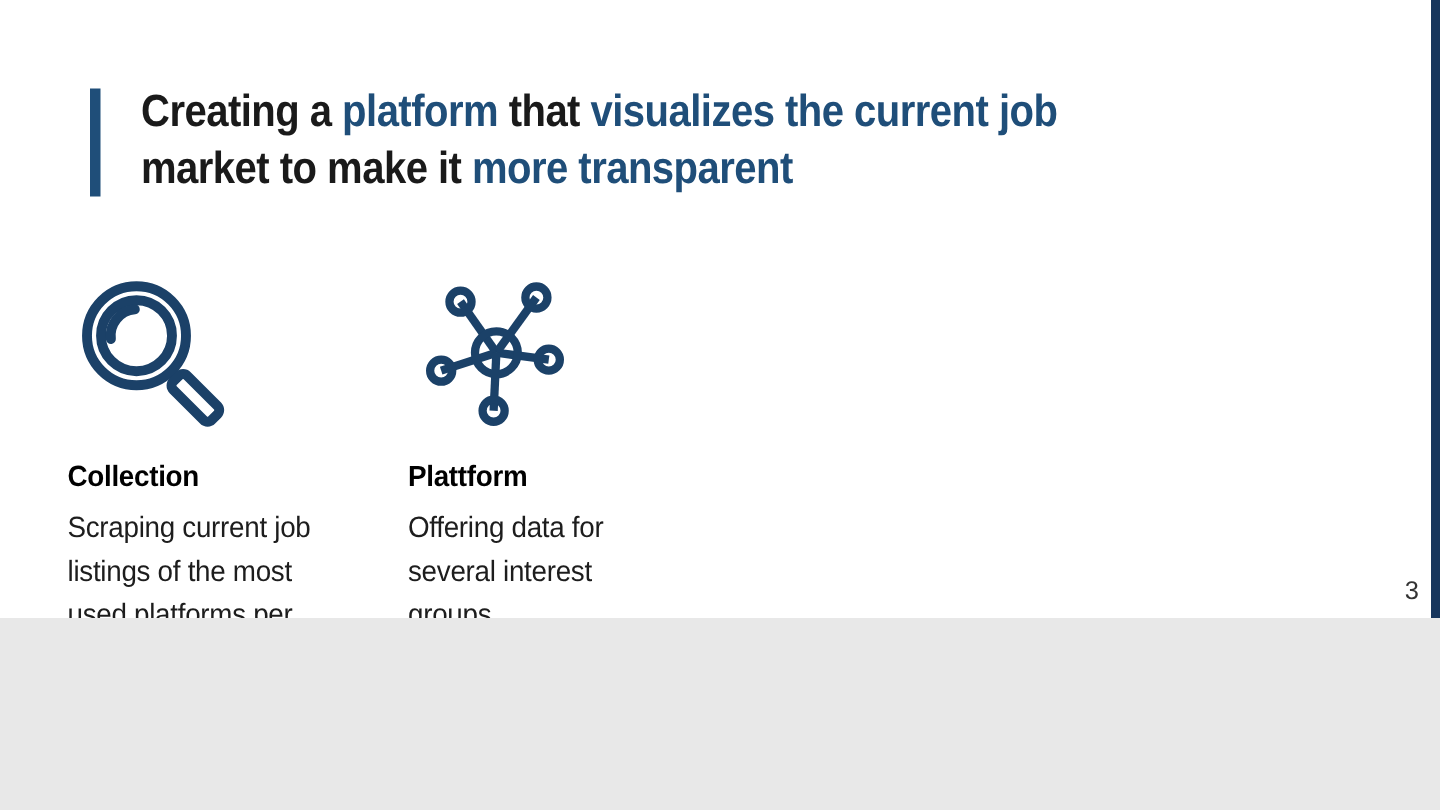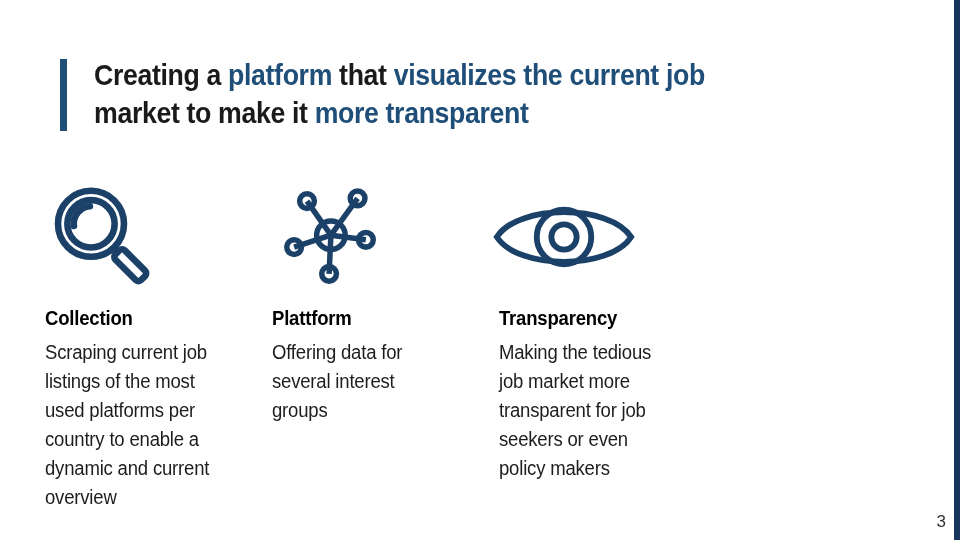--- a/index.html
+++ b/index.html
@@ -4,21 +4,21 @@
 <style>
   :root{
     --accent:#1F4E79;
     --icon_navy:#1B4168;
     --edge_bar_navy:#17365D;
     --text_dark:#1a1a1a;
   }
   *{margin:0;padding:0;box-sizing:border-box;}
   html,body{background:#e8e8e8;font-family:"Liberation Sans",sans-serif;}
   .slide{
-    position:relative;width:960px;height:540px;background:#ffffff;
+    position:relative;width:960px;height:412px;background:#ffffff;
     overflow:hidden;margin:0 auto;
   }
   
   .right-bar{position:absolute;top:0;right:0;width:6px;height:540px;background:var(--edge_bar_navy);}
   
   .title-row{position:absolute;left:60px;top:56px;display:flex;align-items:flex-start;}
   .accent-bar{width:7px;height:72px;background:var(--accent);margin-right:27px;margin-top:3px;flex:none;}
   .title{
     font-size:30px;line-height:38px;font-weight:bold;color:var(--text_dark);
     letter-spacing:-0.4px;transform:scaleX(0.89);transform-origin:0 0;white-space:nowrap;
@@ -90,37 +90,20 @@
         </svg>
       </div>
       <div class="col-text">
         <div class="col-heading">Plattform</div>
         <div class="col-body">Offering data for
 several interest
 groups</div>
       </div>
     </div>
 
-    <div class="col">
-      <div class="icon-box">
-        <svg class="off-eye" width="146" height="94" viewBox="0 0 150 96">
-          <path class="ic" d="M 6 48 C 28 14, 122 14, 144 48 C 122 82, 28 82, 6 48 Z" stroke-width="6.5"></path>
-          <circle class="ic" cx="75" cy="48" r="28" stroke-width="6.5"></circle>
-          <circle class="ic" cx="75" cy="48" r="13" stroke-width="6.5"></circle>
-        </svg>
-      </div>
-      <div class="col-text">
-        <div class="col-heading">Transparency</div>
-        <div class="col-body">Making the tedious
-job market more
-transparent for job
-seekers or even
-policy makers</div>
-      </div>
-    </div>
 
 
   </div>
 
   <div class="page-number">3</div>
 
   <div class="right-bar"></div>
 
 </div>
 

